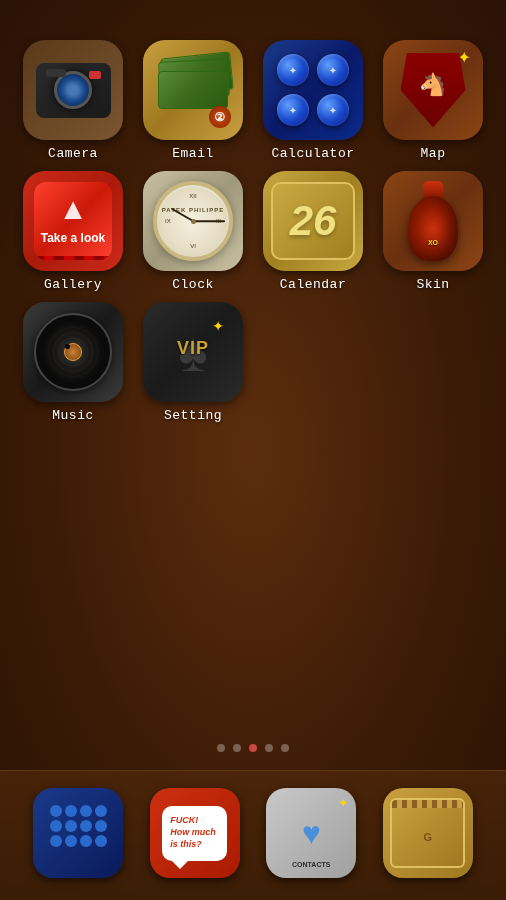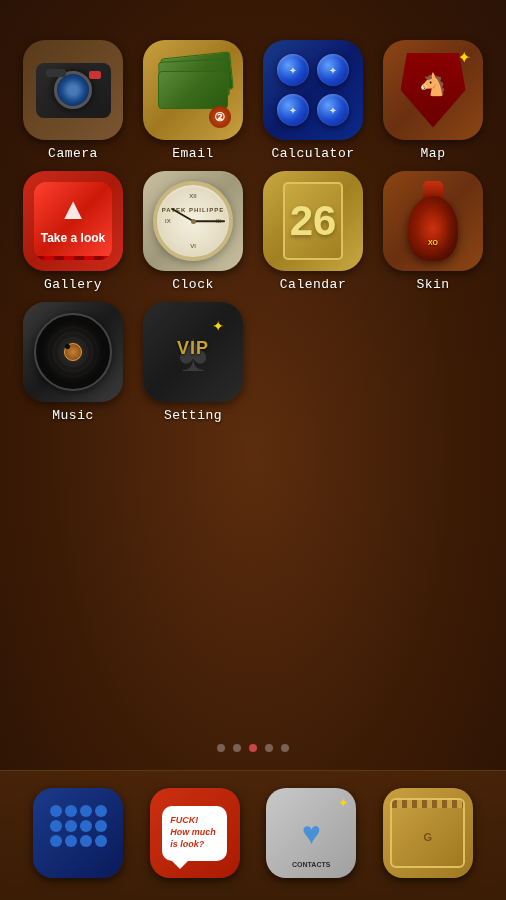--- a/index.html
+++ b/index.html
@@ -383,30 +383,31 @@
     
     .icon-calendar {
       background: linear-gradient(135deg, #c8a840, #a08020, #c8a840);
       width: 100%;
       height: 100%;
       display: flex;
       align-items: center;
       justify-content: center;
     }
     .icon-calendar .cal-body {
-      width: 60px;
+      width: 84px;
       height: 78px;
       background: linear-gradient(135deg, #c8a840, #a08020);
-      border-radius: 5px;
+      border-radius: 10px;
       border: 2px solid #e0c060;
       display: flex;
       flex-direction: column;
       align-items: center;
       justify-content: center;
       position: relative;
+      font-style: italic;
     }
     .icon-calendar .cal-date {
       font-size: 42px;
       font-weight: bold;
       color: #f0e080;
       line-height: 1;
       text-shadow: 0 2px 4px rgba(0,0,0,0.3);
     }
 
     
@@ -906,21 +907,21 @@
         <div class="phone-dot"></div>
       </div>
     </div>
   </div>
 
   <div class="dock-item">
     <div class="dock-icon-sms">
       <div class="sms-bubble">
         <span class="sms-text">FUCK!</span>
         <span class="sms-text">How much</span>
-        <span class="sms-text">is look?</span>
+        <span class="sms-text">is this?</span>
       </div>
     </div>
   </div>
 
   <div class="dock-item">
     <div class="dock-icon-contacts">
       <span class="sparkle-c">✦</span>
       <span class="heart-icon">♥</span>
       <span class="contacts-text">CONTACTS</span>
     </div>

